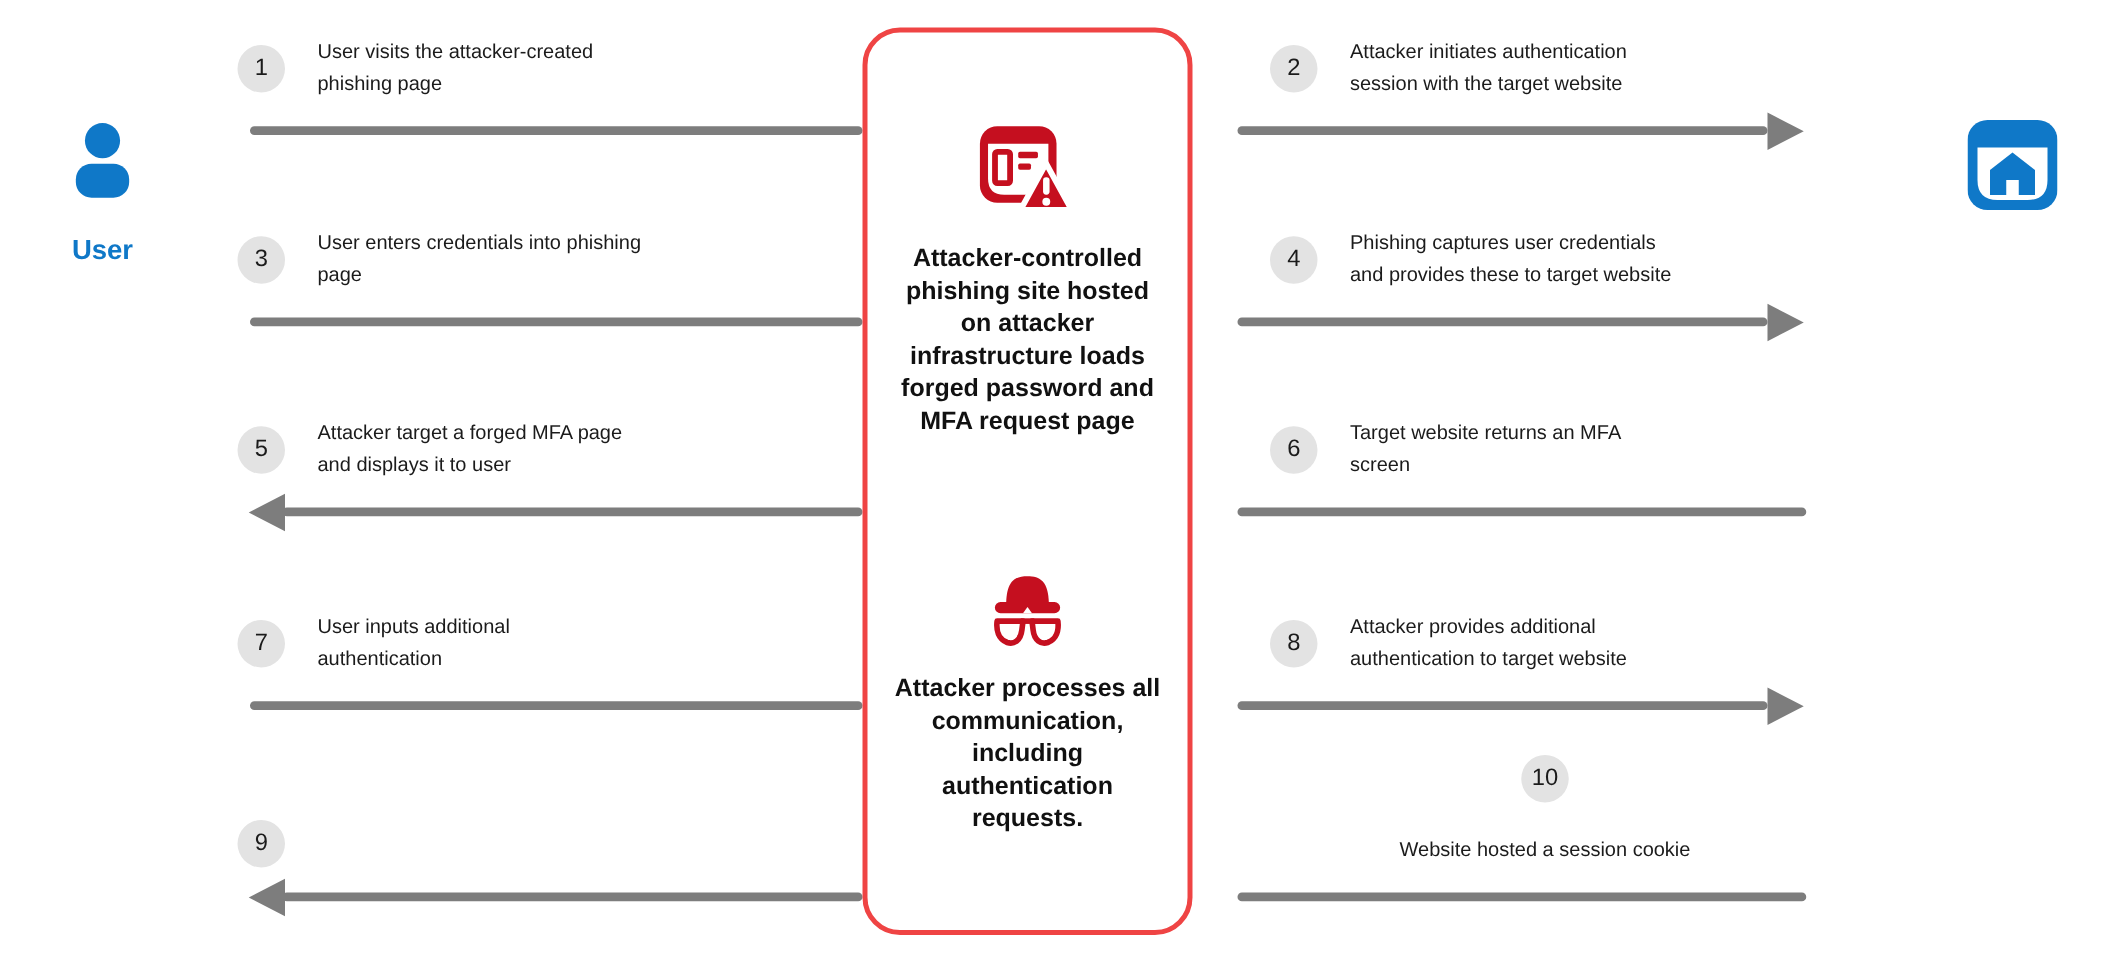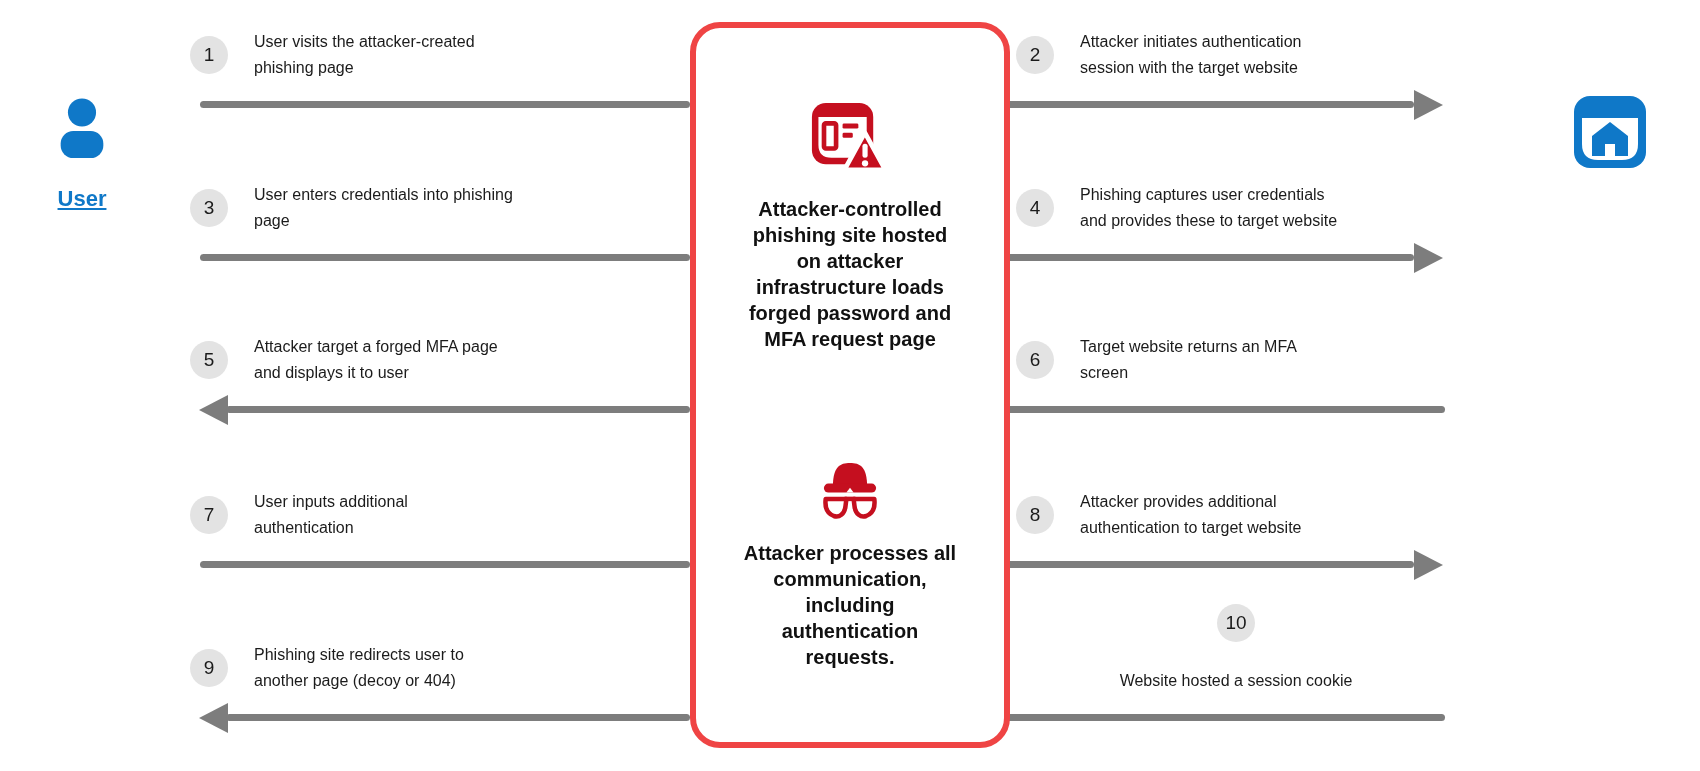--- a/index.html
+++ b/index.html
@@ -14,35 +14,35 @@
   .arrow-head-left{position:absolute;width:0;height:0;border-top:15px solid transparent;
     border-bottom:15px solid transparent;border-right:29px solid #7d7d7d;z-index:1;}
   
   .step{position:absolute;display:flex;align-items:center;gap:26px;z-index:2;}
   .step.left{left:190px;width:472px;}
   .step.right{left:1016px;width:440px;}
   .step-num{flex:0 0 auto;width:38px;height:38px;border-radius:50%;background:#e3e3e3;
     color:#1b1b1b;display:flex;align-items:center;justify-content:center;font-size:19px;}
   .step-text{font-size:16px;line-height:26px;color:#1b1b1b;white-space:pre-line;}
   
-  .center-box{position:absolute;left:690px;top:22px;width:320px;height:726px;background:#fff;
-    border:6px solid #ef4444;border-radius:30px;box-sizing:border-box;z-index:5;}
+  .center-box{position:absolute;left:690px;top:22px;width:264px;height:726px;background:#fff;
+    border:4px solid #ef4444;border-radius:30px;box-sizing:border-box;z-index:5;}
   .center-icon{position:absolute;left:50%;transform:translateX(-50%);}
   .icon-phishing{top:74px;}
   .icon-spy{top:430px;}
   .center-text{position:absolute;left:8px;right:8px;text-align:center;font-size:20px;
     line-height:26px;font-weight:bold;color:#111;white-space:pre-line;}
   .center-text.first{top:168px;}
   .center-text.second{top:512px;}
   
   .actor{position:absolute;text-align:center;z-index:2;}
   .actor-user{left:37px;top:98px;width:90px;}
   .actor-target{left:1558px;top:96px;width:104px;}
   .actor-label{margin-top:20px;font-size:22px;line-height:26px;font-weight:bold;
-    color:#0f78c8;white-space:pre-line;text-decoration:underline;}
+    color:#0f78c8;white-space:pre-line;}
 </style>
 </head>
 <body>
 
 <div class="canvas">
 
   <div class="arrow-bar" style="left:200px;top:101px;width:490px;"></div>
   <div class="arrow-bar" style="left:990px;top:101px;width:424px;"></div>
   <div class="arrow-head-right" style="left:1414px;top:90px;"></div>
 
@@ -101,22 +101,20 @@
 authentication</div>
   </div>
   <div class="step right" style="bottom:230px;">
     <div class="step-num">8</div>
     <div class="step-text">Attacker provides additional
 authentication to target website</div>
   </div>
 
   <div class="step left" style="bottom:77px;">
     <div class="step-num">9</div>
-    <div class="step-text">Phishing site redirects user to
-another page (decoy or 404)</div>
   </div>
   <div class="step right" style="bottom:77px;flex-direction:column;">
     <div class="step-num">10</div>
     <div class="step-text">Website hosted a session cookie</div>
   </div>
 
   <div class="center-box">
     <svg class="center-icon icon-phishing" width="78" height="80" viewBox="0 0 84 86">
       <rect x="1" y="1" width="66" height="66" rx="15" fill="#c50f1f"></rect>
       <path d="M8 16 H60 V46 Q60 60 46 60 H22 Q8 60 8 46 Z" fill="#ffffff"></path>

